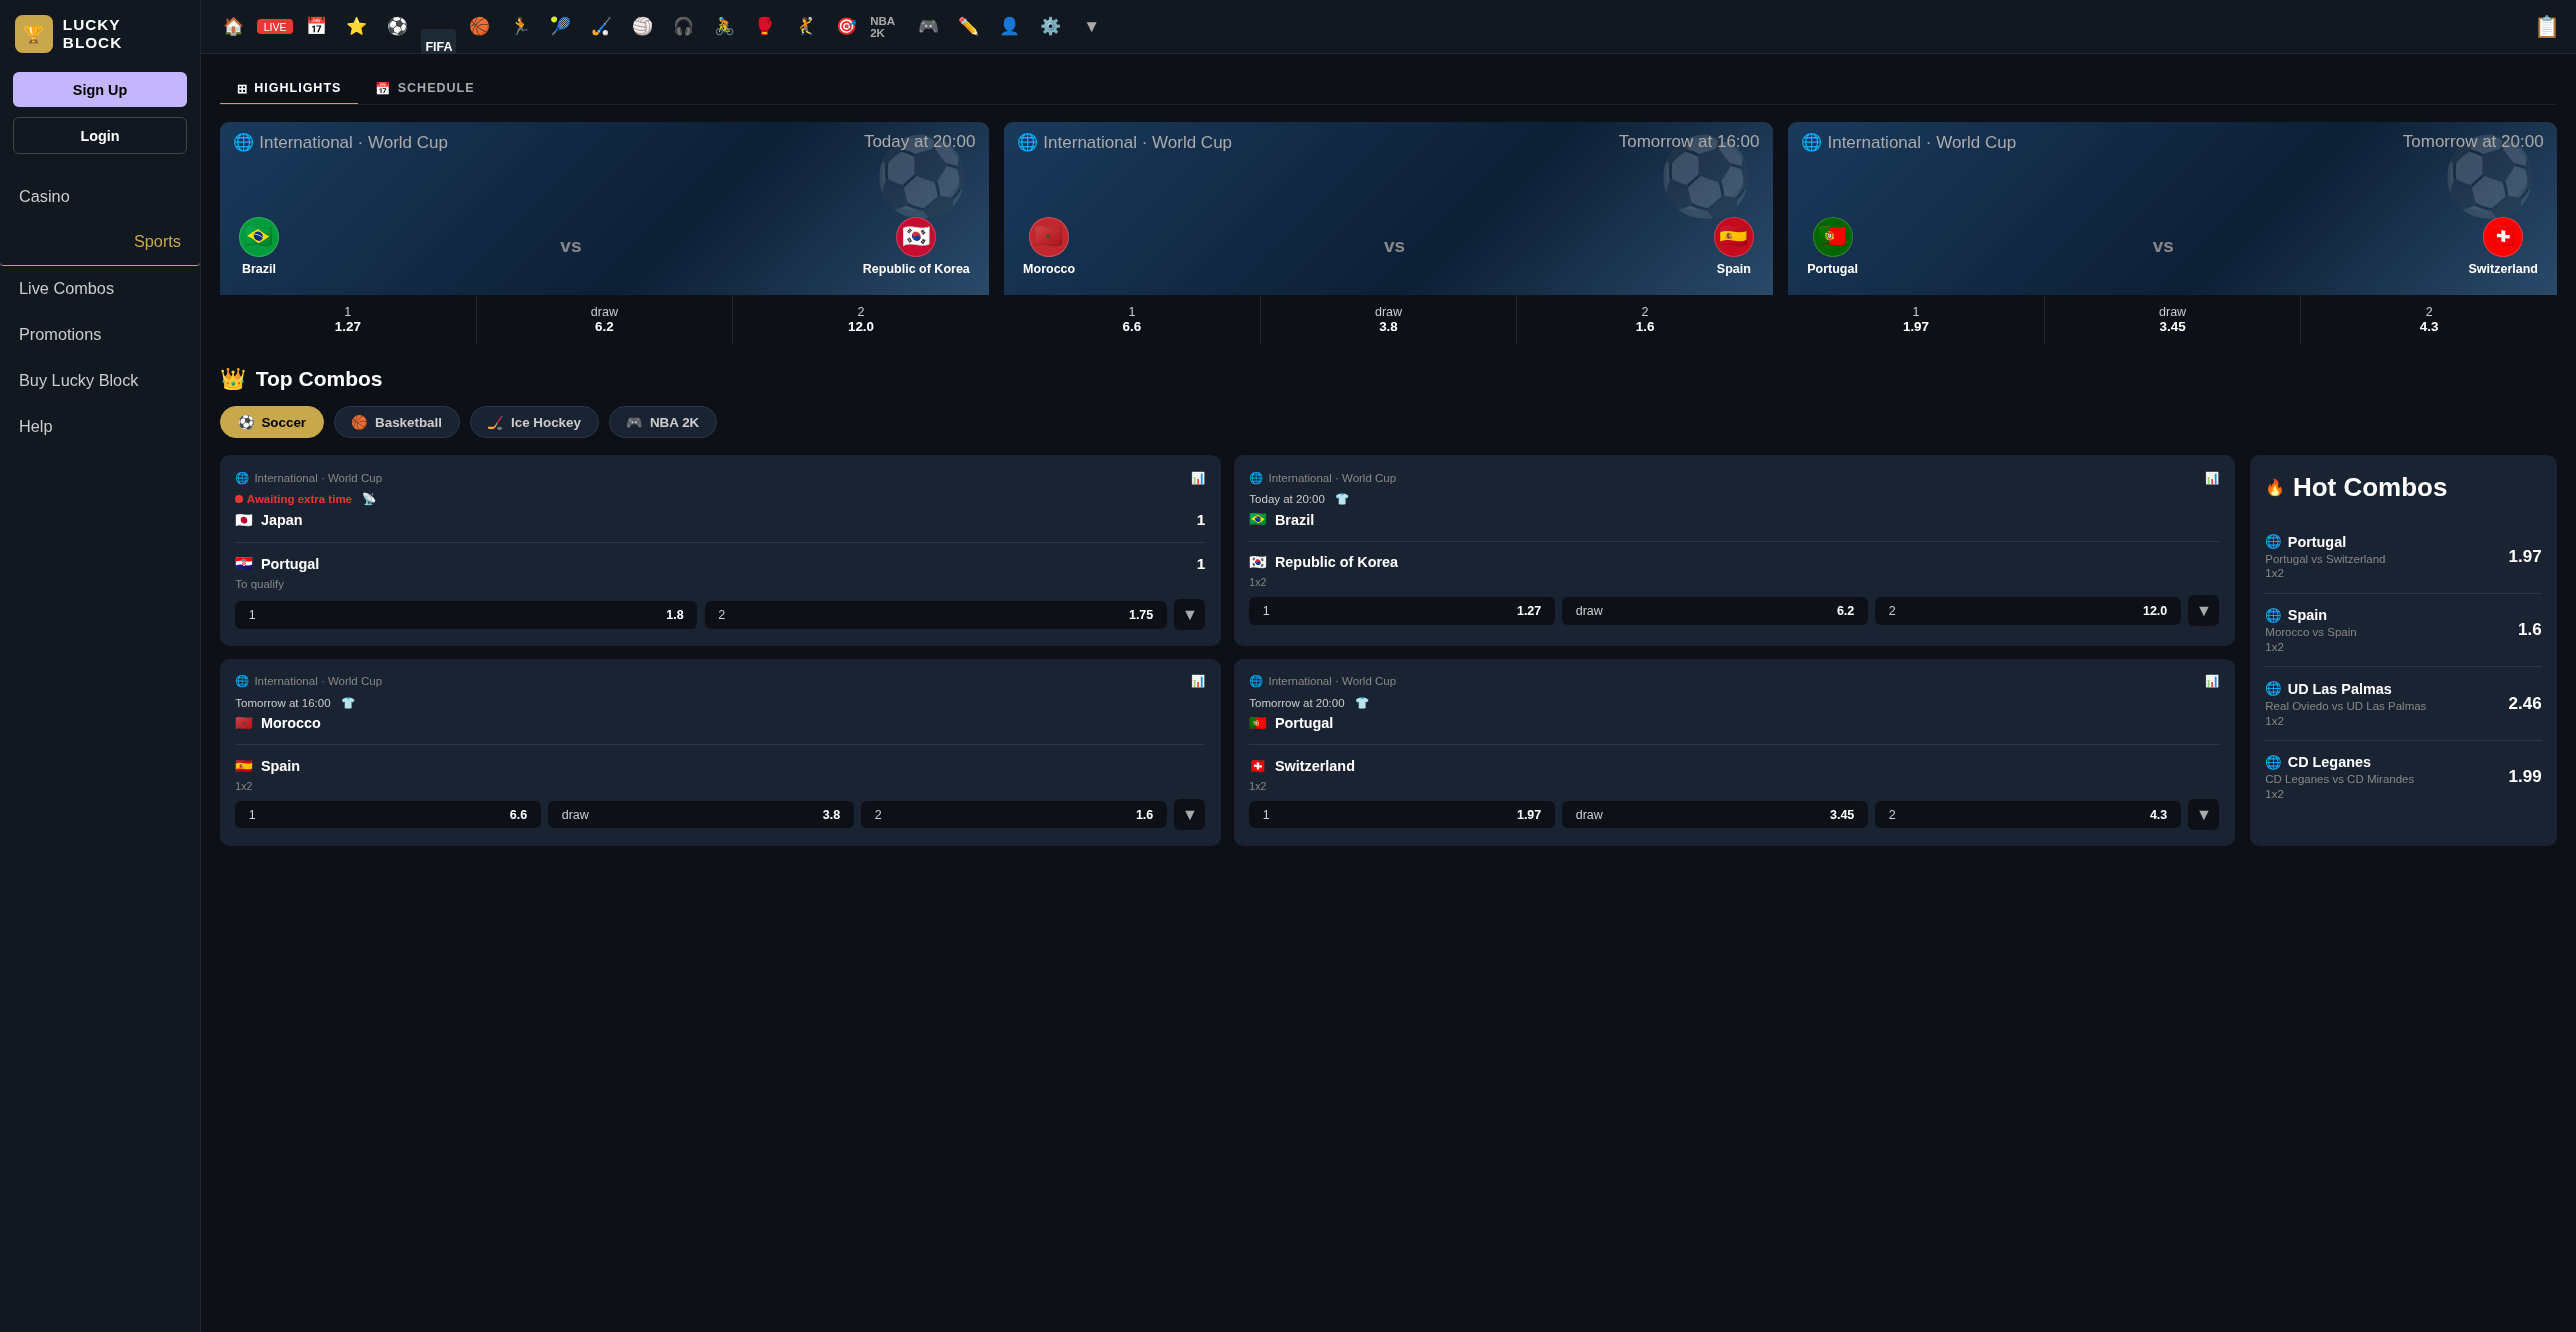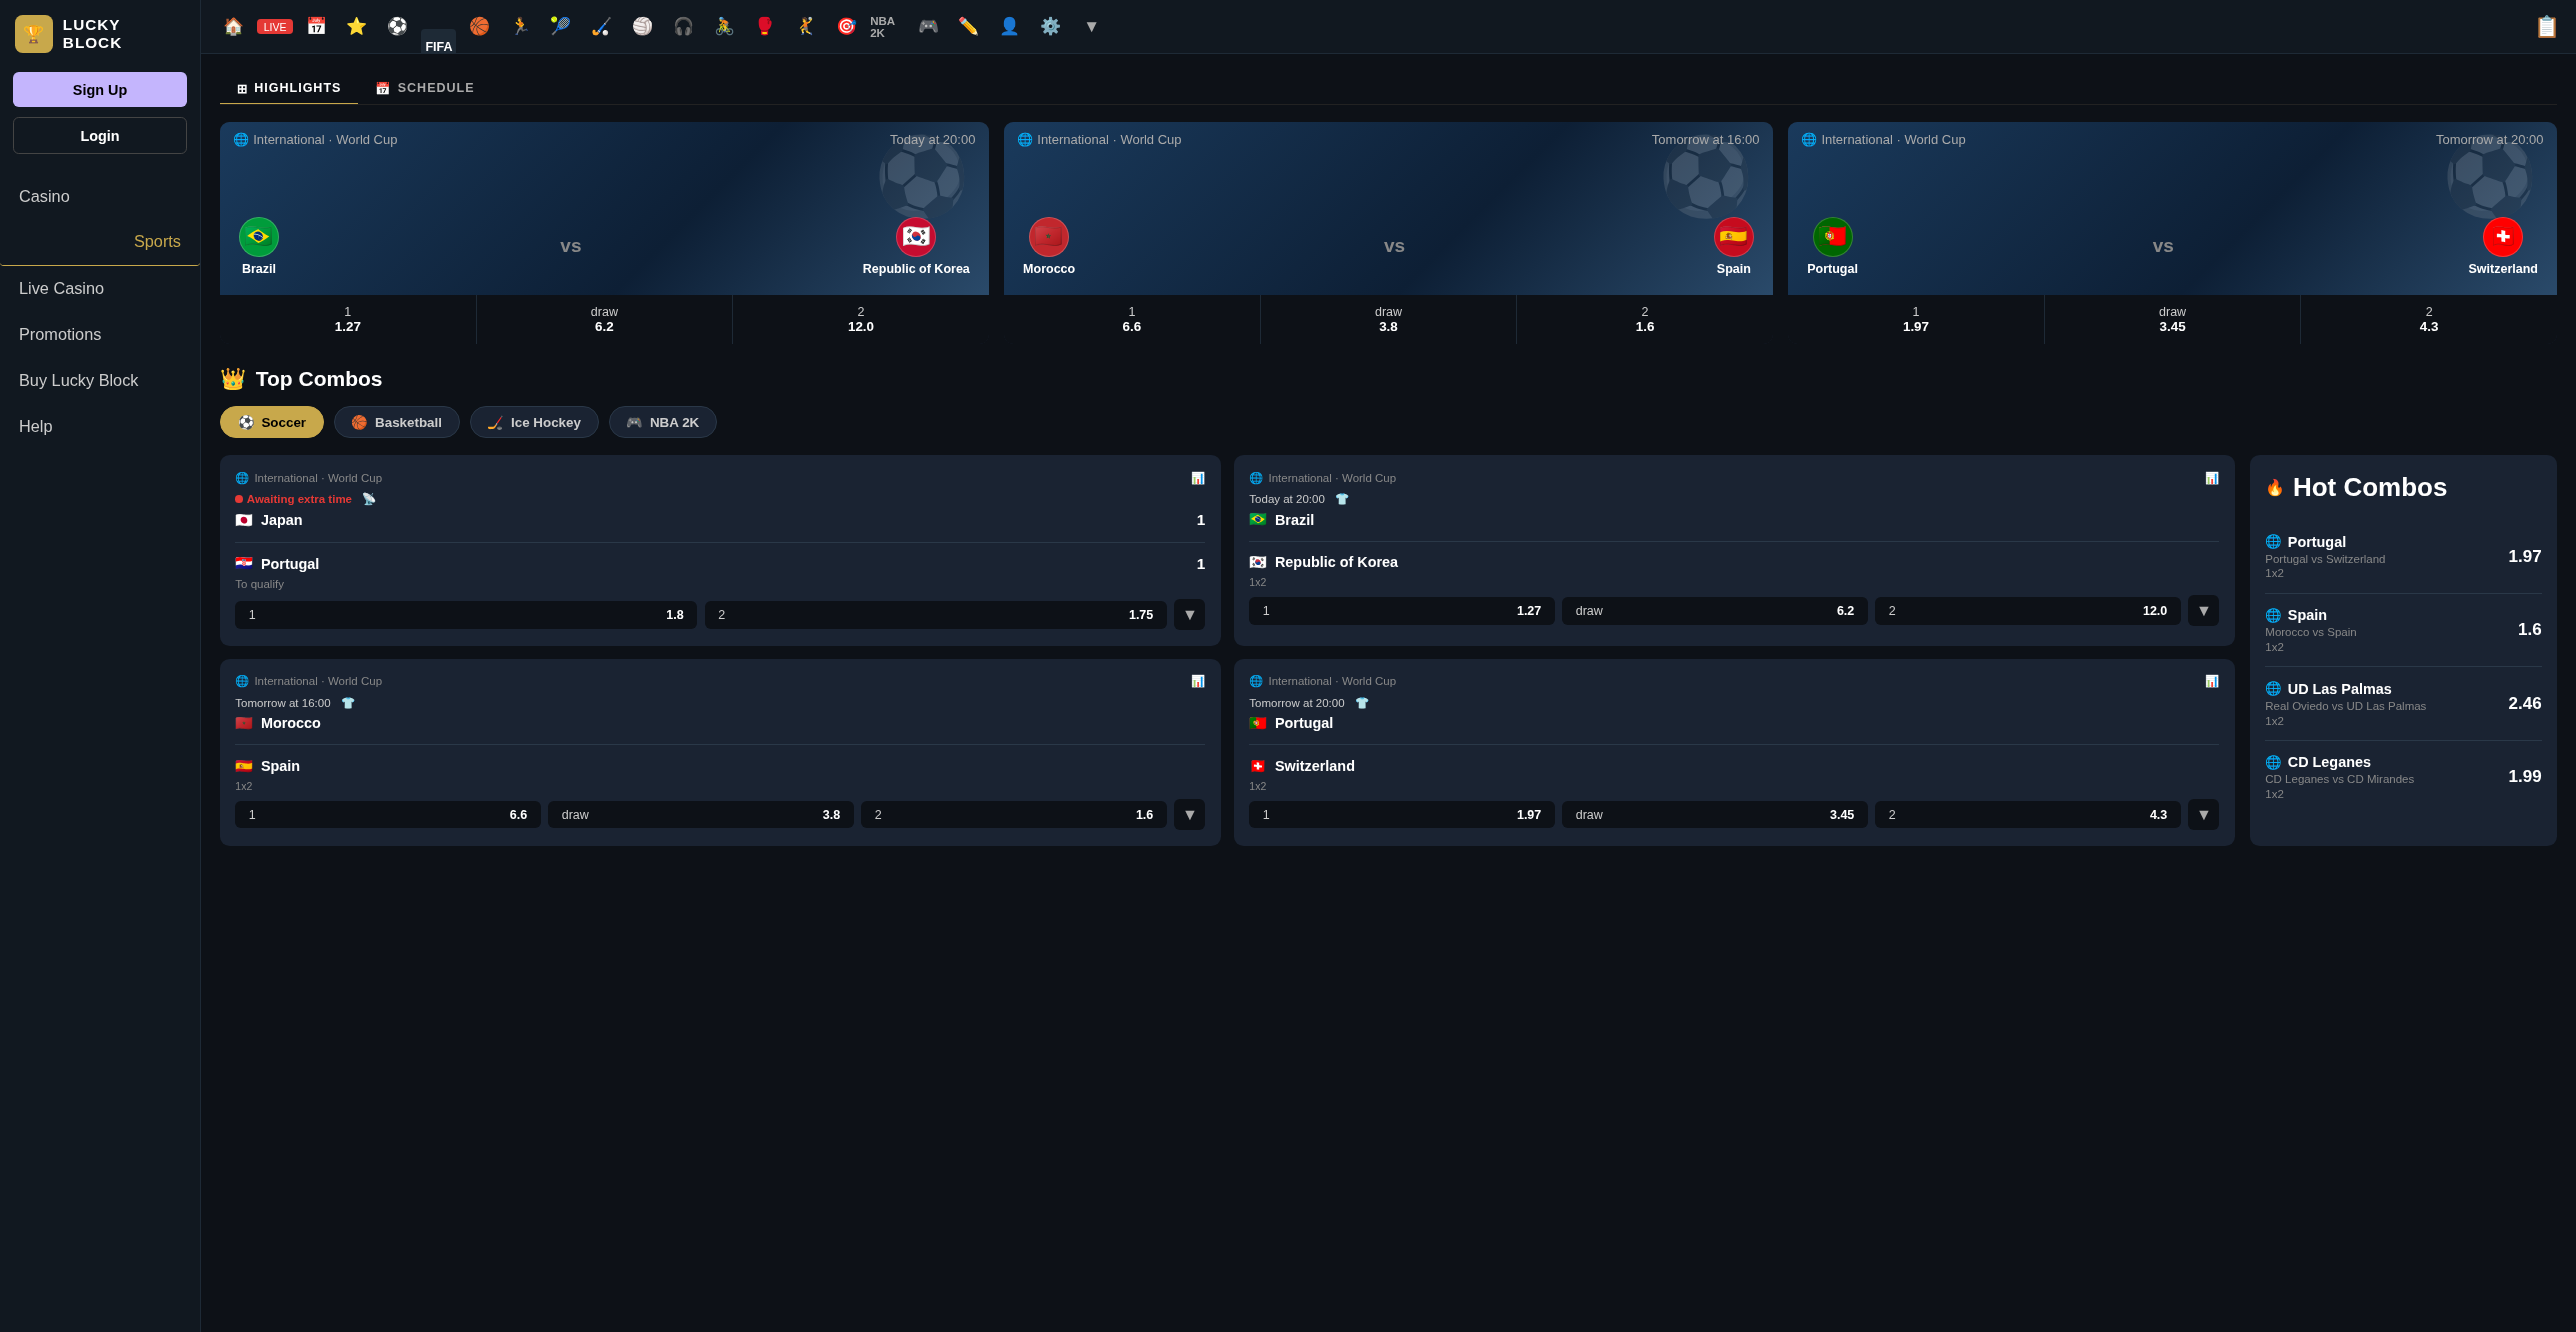--- a/index.html
+++ b/index.html
@@ -183,21 +183,21 @@
       top: 9.6px;
     }
     .match-card-header {
       position: absolute;
       top: 9.6px;
       left: 0;
       right: 0;
       display: flex;
       justify-content: space-between;
       padding: 0 13.4px;
-      font-size: 13px;
+      font-size: 17px;
       color: #aaa;
     }
     .match-card-teams {
       display: flex;
       width: 100%;
       padding: 0 19px;
       justify-content: space-between;
       align-items: center;
       position: absolute;
       bottom: 19px;
@@ -448,21 +448,21 @@
 
 <nav class="sidebar">
   <div class="sidebar-logo">
     <div class="logo-icon">🏆</div>
     <span class="logo-text">LUCKY BLOCK</span>
   </div>
   <button class="sidebar-btn-signup">Sign Up</button>
   <button class="sidebar-btn-login">Login</button>
   <div class="sidebar-nav-item">Casino</div>
   <div class="sidebar-nav-item active">Sports</div>
-  <div class="sidebar-nav-item">Live Casino</div>
+  <div class="sidebar-nav-item">Live Combos</div>
   <div class="sidebar-nav-item">Promotions</div>
   <div class="sidebar-nav-item">Buy Lucky Block</div>
   <div class="sidebar-nav-item">Help</div>
 </nav>
 
 <div class="main">
 
   <div class="topnav">
     <div class="topnav-icon active">🏠</div>
     <div class="topnav-live">LIVE</div>

